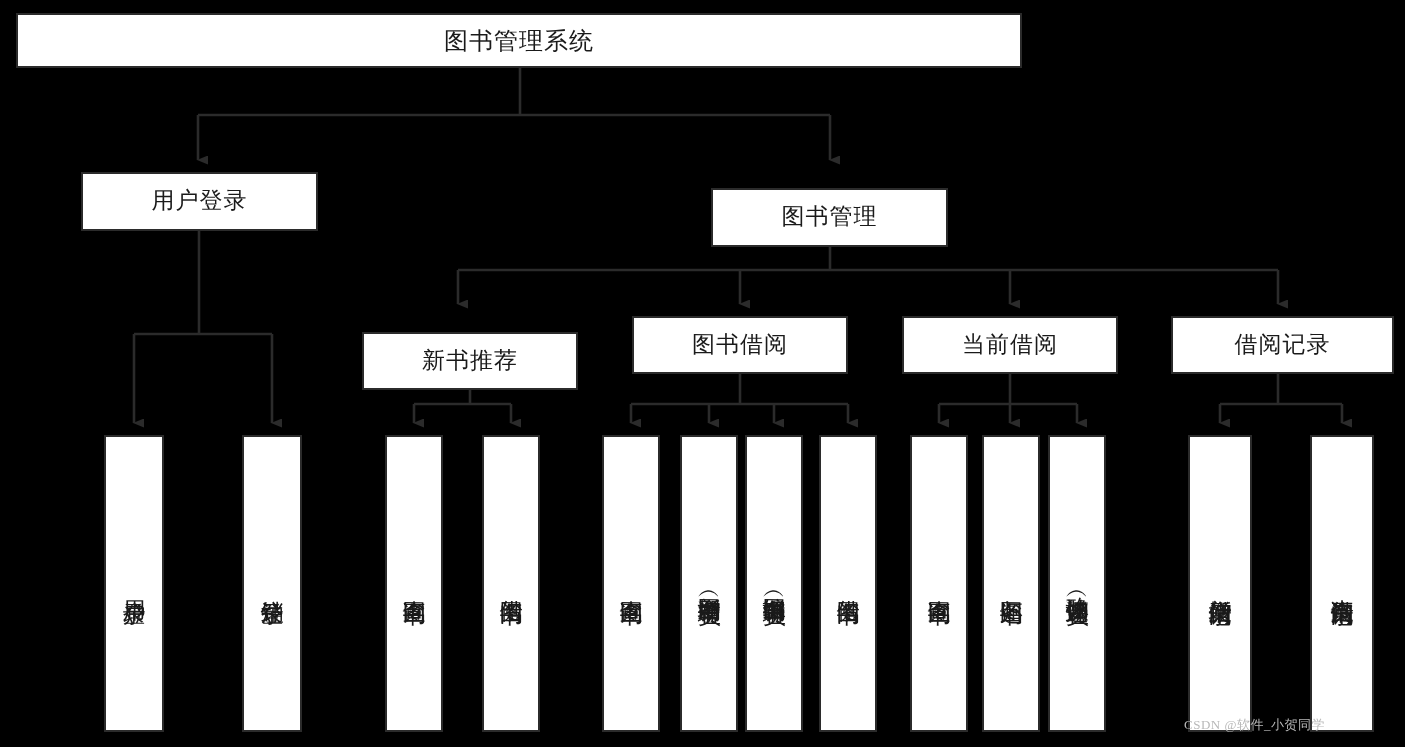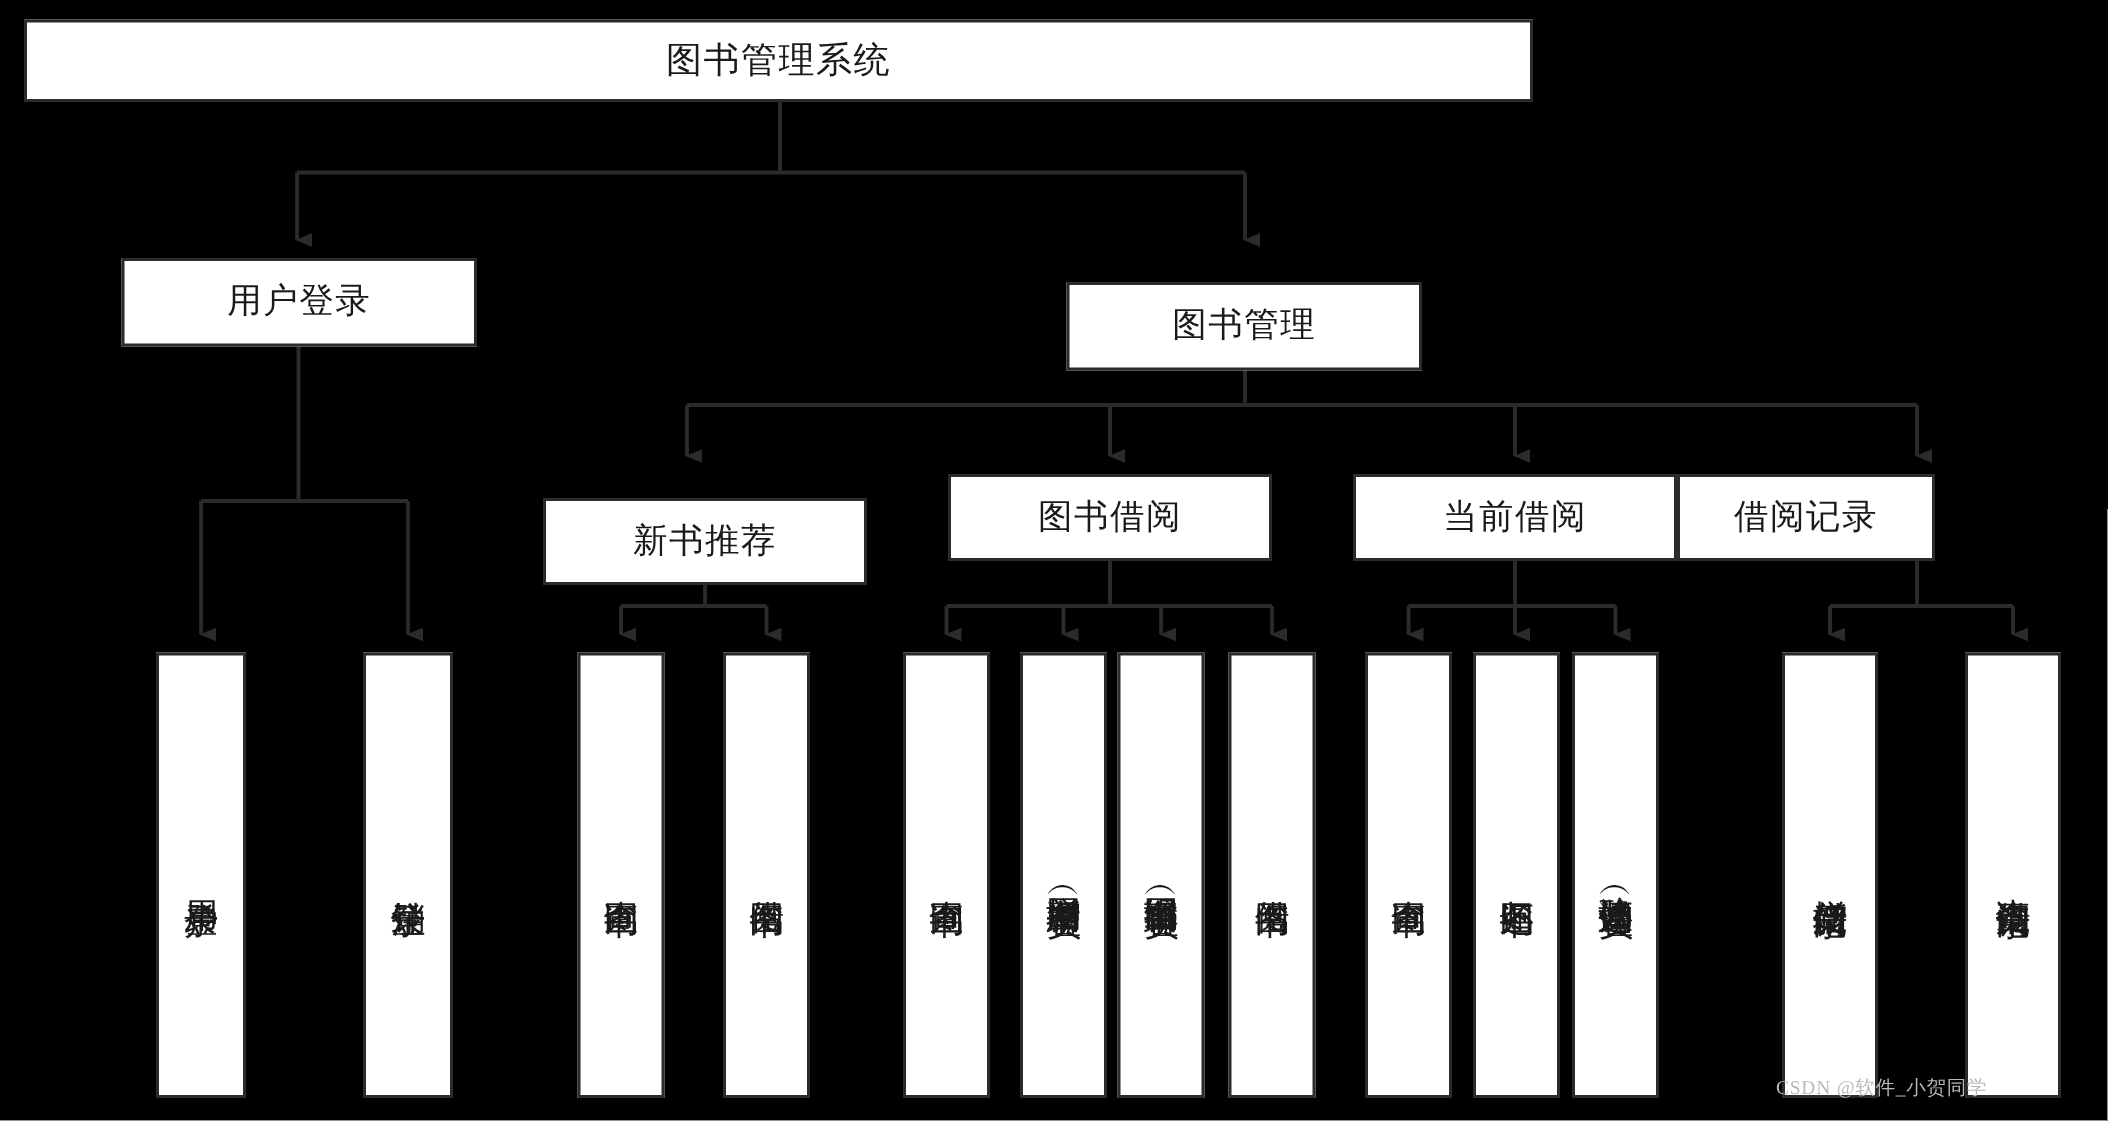--- a/index.html
+++ b/index.html
@@ -132,21 +132,21 @@
 
   <div class="node h" style="left:362px;top:332px;width:216px;height:58px;">
     <span class="txt">新书推荐</span>
   </div>
   <div class="node h" style="left:632px;top:316px;width:216px;height:58px;">
     <span class="txt">图书借阅</span>
   </div>
   <div class="node h" style="left:902px;top:316px;width:216px;height:58px;">
     <span class="txt">当前借阅</span>
   </div>
-  <div class="node h" style="left:1118px;top:316px;width:172px;height:58px;">
+  <div class="node h" style="left:1171px;top:316px;width:223px;height:58px;">
     <span class="txt">借阅记录</span>
   </div>
 
   <div class="node v" style="left:104px;top:435px;width:60px;height:297px;">
     <span class="txt">用户登录</span>
   </div>
   <div class="node v" style="left:242px;top:435px;width:60px;height:297px;">
     <span class="txt">注销登录</span>
   </div>
 

